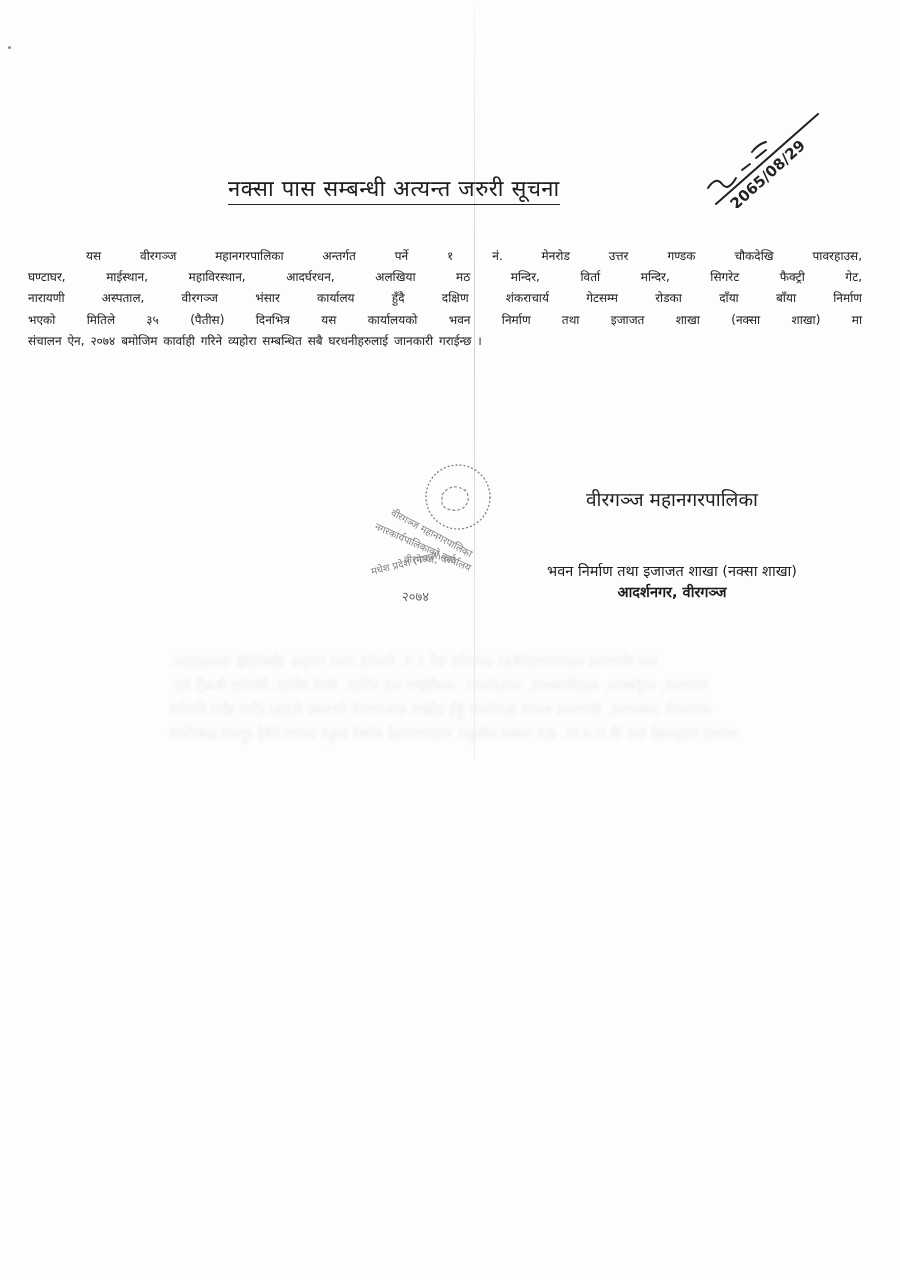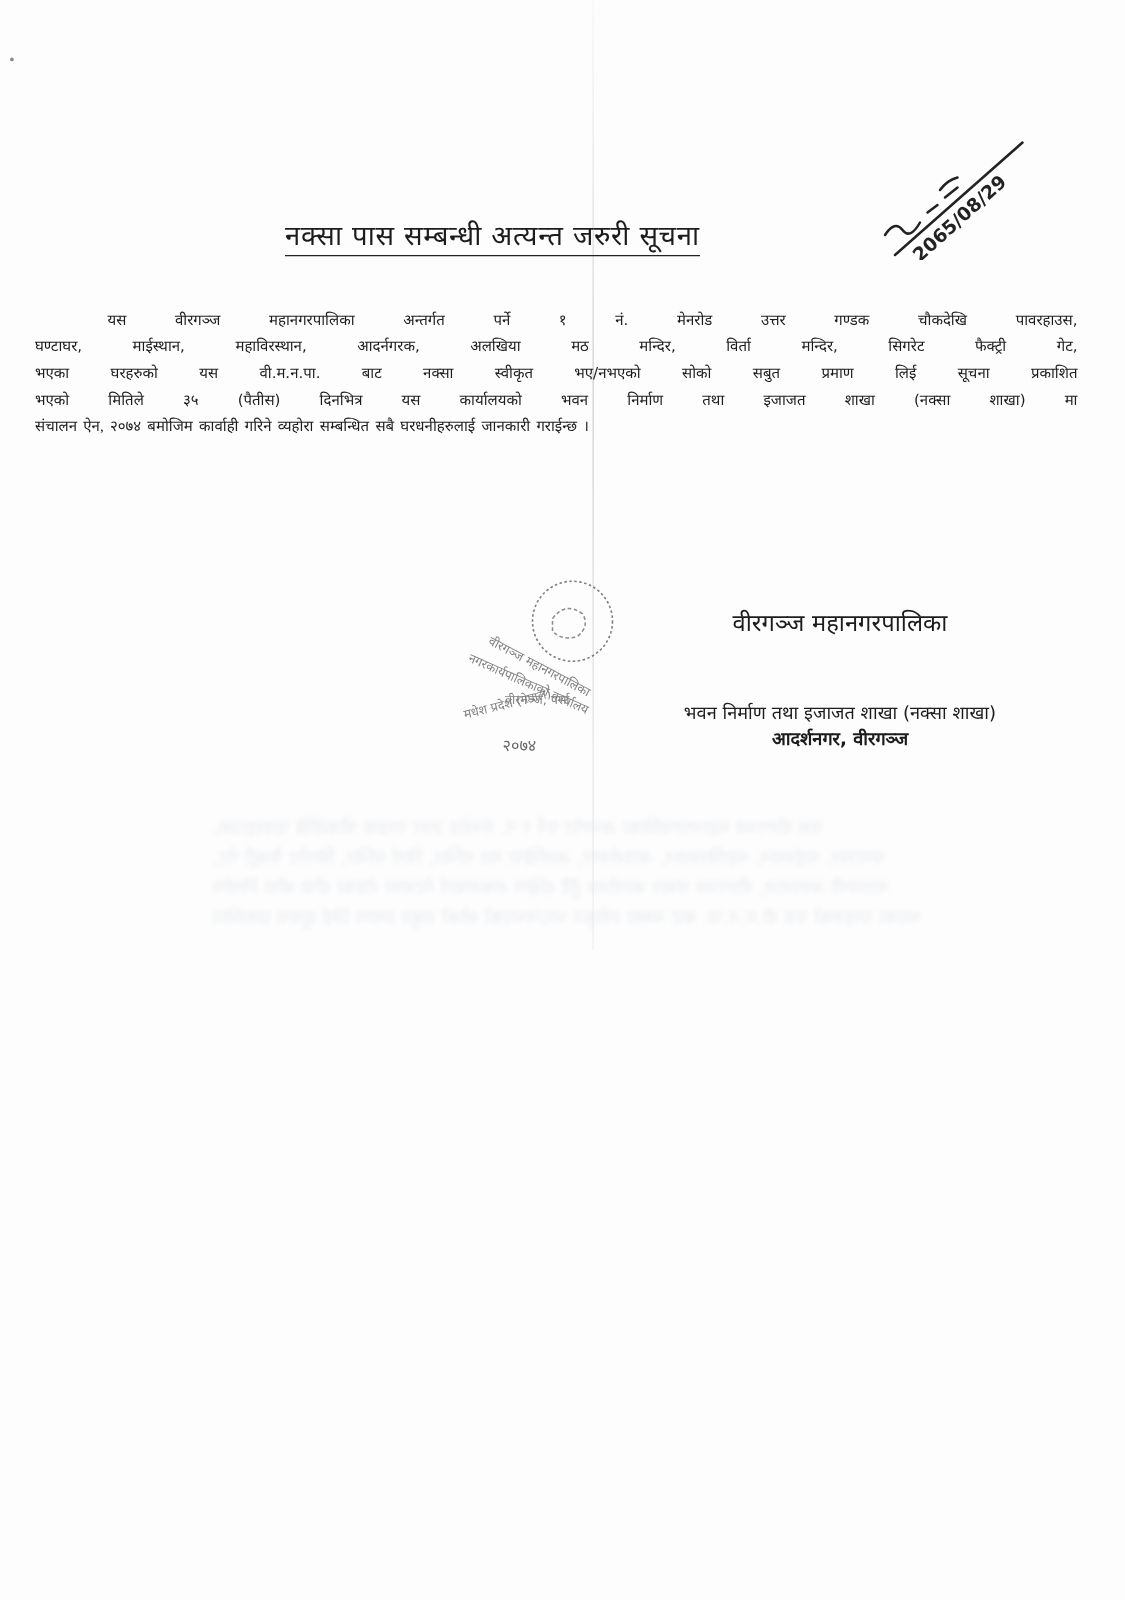--- a/index.html
+++ b/index.html
@@ -24,21 +24,21 @@
   }
   .handnote svg { width: 140px; height: 100px; }
   .body-text {
     position: absolute; left: 28px; top: 246px; width: 834px;
     font-size: 12px; line-height: 21.2px;
   }
   .body-text .line {
     display: block; white-space: nowrap; text-align: justify; text-align-last: justify;
   }
   .body-text .line.first { padding-left: 58px; }
-  .body-text .line.last { text-align-last: left; word-spacing: 2px; font-family: Liberation Serif, serif; }
+  .body-text .line.last { text-align-last: left; word-spacing: 2px; }
   .seal {
     position: absolute; left: 368px; top: 455px; width: 150px; height: 160px;
     opacity: 0.75;
   }
   .seal svg { width: 150px; height: 160px; }
   .signature-block {
     position: absolute; left: 492px; top: 486px; width: 360px;
     text-align: center;
   }
   .signature-block .org { font-size: 19px; line-height: 26px; }
@@ -70,22 +70,22 @@
         <path d="M42 62 l8 -6"></path>
         <path d="M52 44 q6 -8 14 -10 M56 50 l10 -8"></path>
         <path d="M16 96 L118 6"></path>
       </g>
       <text x="0" y="0" transform="translate(36,102) rotate(-42)" font-family="DejaVu Sans, sans-serif" font-size="15" font-weight="bold" fill="#222">2065/08/29</text>
     </svg>
   </div>
 
   <div class="body-text">
     <span class="line first">यस वीरगञ्ज महानगरपालिका अन्तर्गत पर्ने १ नं. मेनरोड उत्तर गण्डक चौकदेखि पावरहाउस,</span>
-    <span class="line">घण्टाघर, माईस्थान, महाविरस्थान, आदर्नगरक, अलखिया मठ मन्दिर, विर्ता मन्दिर, सिगरेट फैक्ट्री गेट,</span>
-    <span class="line">भएका घरहरुको यस वी.म.न.पा. बाट नक्सा स्वीकृत भए/नभएको सोको सबुत प्रमाण लिई सूचना प्रकाशित</span>
+    <span class="line">घण्टाघर, माईस्थान, महाविरस्थान, आदर्घरधन, अलखिया मठ मन्दिर, विर्ता मन्दिर, सिगरेट फैक्ट्री गेट,</span>
+    <span class="line">नारायणी अस्पताल, वीरगञ्ज भंसार कार्यालय हुँदै दक्षिण शंकराचार्य गेटसम्म रोडका दाँया बाँया निर्माण</span>
     <span class="line">भएको मितिले ३५ (पैतीस) दिनभित्र यस कार्यालयको भवन निर्माण तथा इजाजत शाखा (नक्सा शाखा) मा</span>
     <span class="line last">संचालन ऐन, २०७४ बमोजिम कार्वाही गरिने व्यहोरा सम्बन्धित सबै घरधनीहरुलाई जानकारी गराईन्छ ।</span>
   </div>
 
   <div class="seal">
     <svg viewBox="0 0 150 160">
       <circle cx="90" cy="42" r="32" fill="none" stroke="#555" stroke-width="1.3" stroke-dasharray="2 2"></circle>
       <path d="M74 40 q10 -14 24 -4 q6 10 -4 18 q-12 4 -20 -4z" fill="none" stroke="#666" stroke-width="1.2" stroke-dasharray="3 2"></path>
       <g font-family="DejaVu Sans, sans-serif" fill="#555">
         <text x="0" y="0" font-size="10" transform="translate(22,60) rotate(28)">वीरगञ्ज महानगरपालिका</text>

